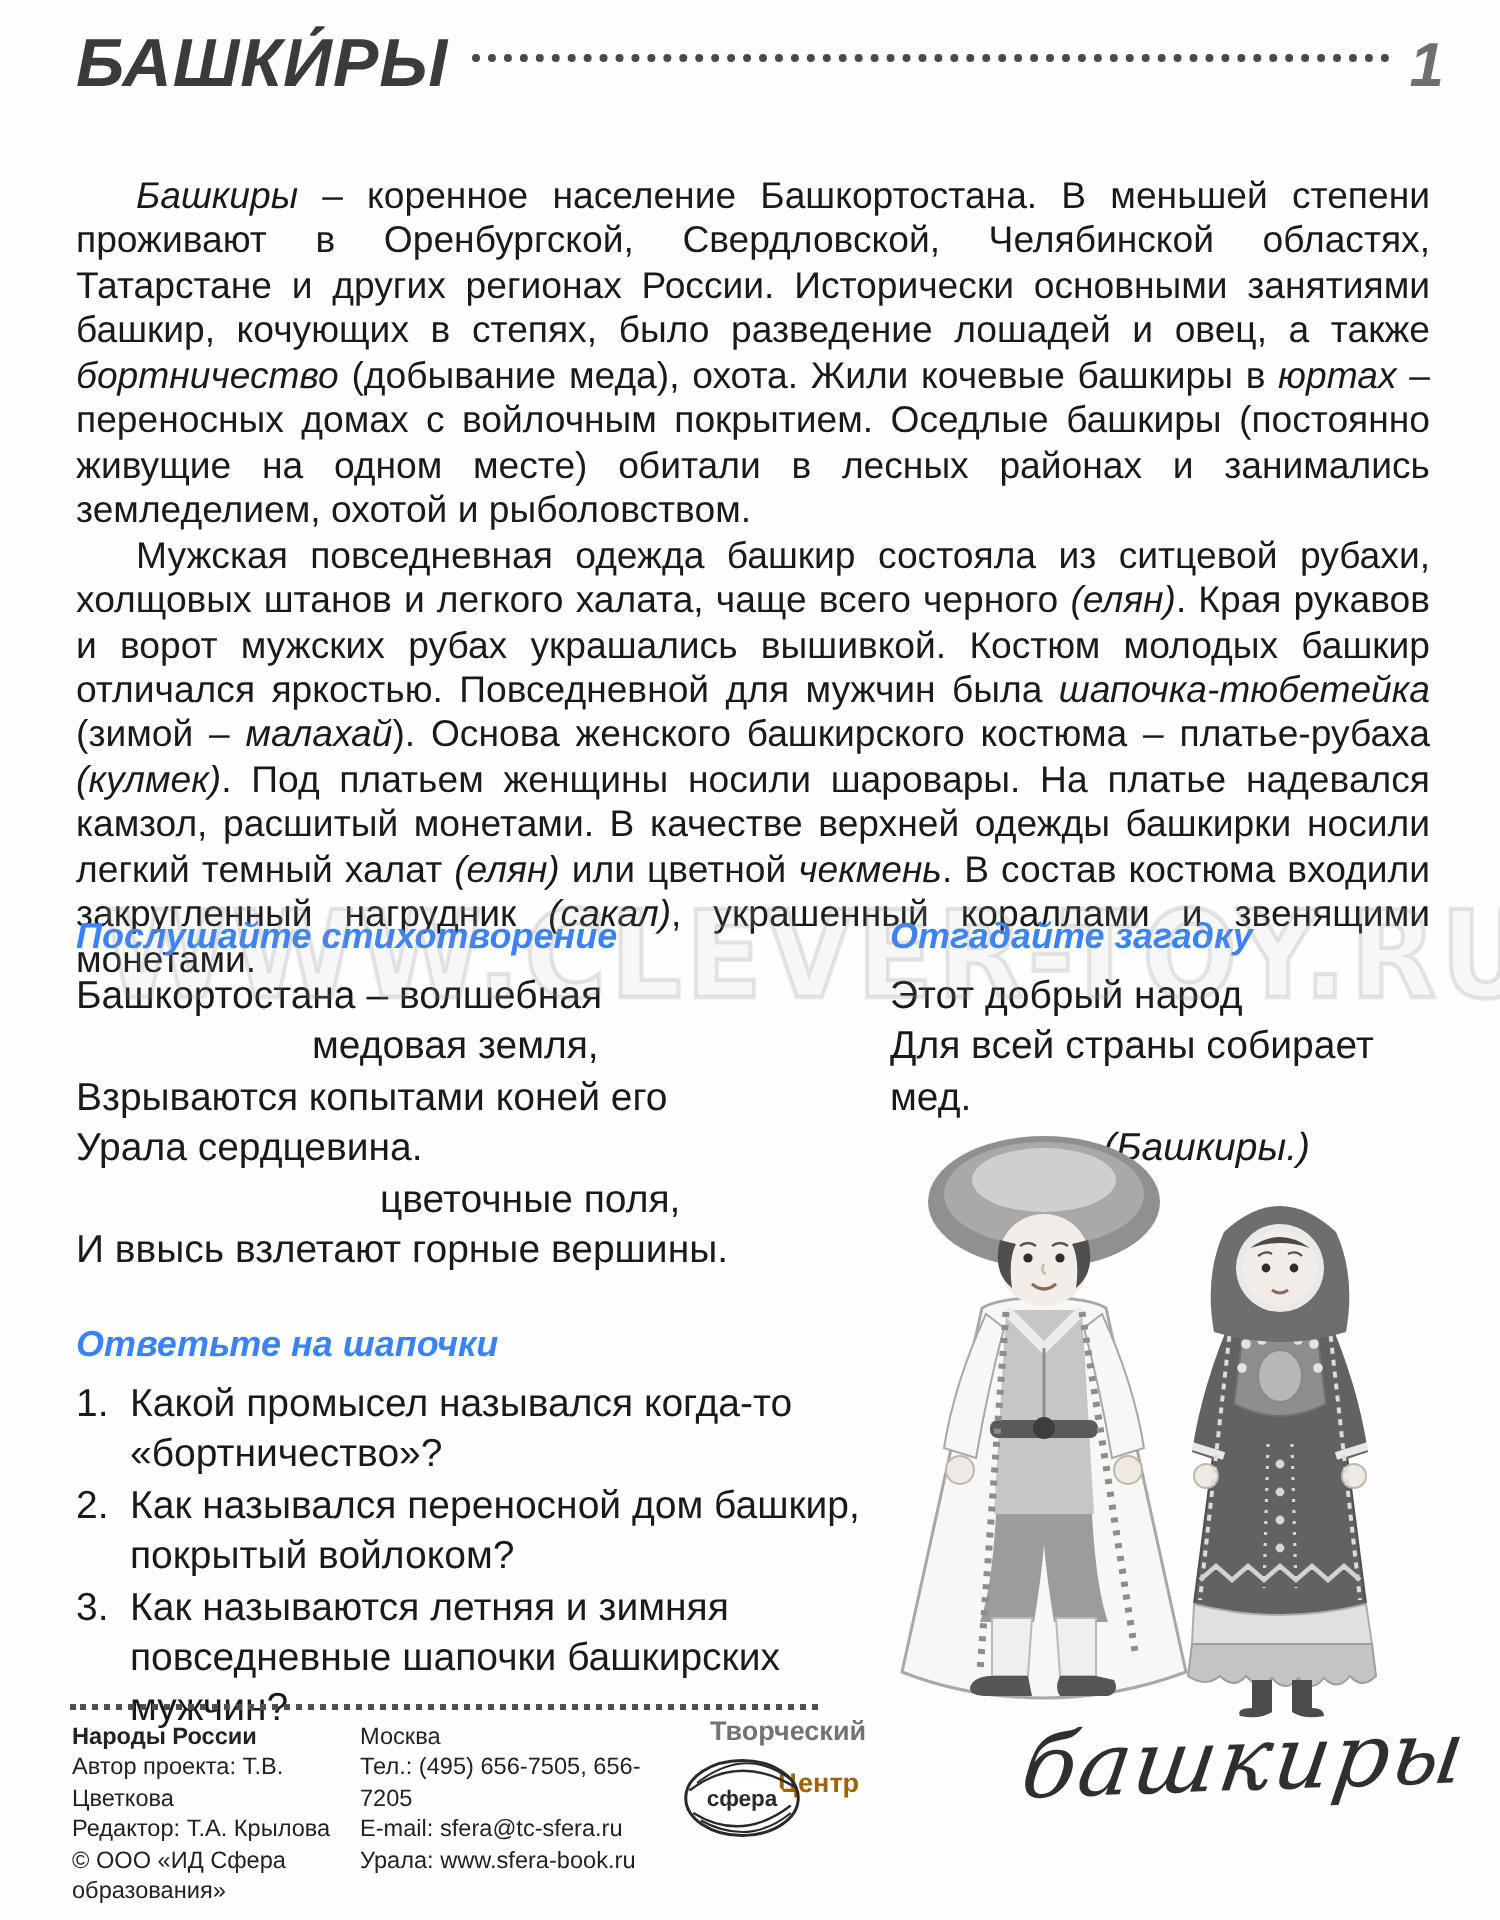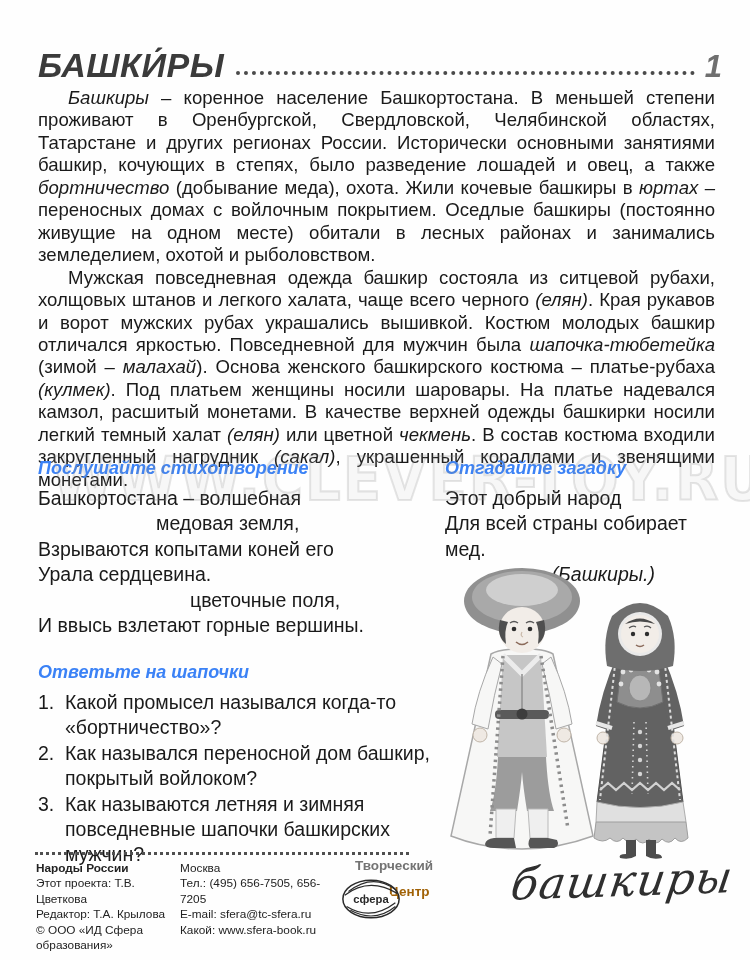--- a/index.html
+++ b/index.html
@@ -1,21 +1,21 @@
 <!DOCTYPE html>
 <html lang="ru"><head>
 <meta charset="utf-8">
 <style>
   html,body{margin:0;padding:0;background:#ffffff;}
   .page{
     position:relative;width:750px;height:960px;background:#fefefe;
     font-family:"Liberation Sans",sans-serif;color:#1a1a1a;overflow:hidden;
   }
   
-  .title-row{position:absolute;left:38px;top:48px;right:28px;display:flex;align-items:flex-end;}
+  .title-row{position:absolute;left:38px;top:15px;right:28px;display:flex;align-items:center;}
   .doc-title{font-style:italic;font-weight:700;font-size:34px;line-height:1;color:#3b3b3b;letter-spacing:.5px;white-space:nowrap;}
   .leader{flex:1;border-bottom:4px dotted #4a4a4a;margin:0 10px 7px 12px;height:0;}
   .page-num{font-style:italic;font-weight:700;font-size:31px;line-height:1;color:#6f6f6f;}
   
   .intro{position:absolute;left:38px;top:87px;width:677px;}
   .intro p{margin:0;font-size:18.6px;line-height:22.45px;text-align:justify;text-indent:30px;}
   .intro i{font-style:italic;}
   
   .watermark{
     position:absolute;left:52px;top:446px;z-index:6;pointer-events:none;white-space:nowrap;
@@ -185,30 +185,30 @@
         <path d="M214,73 q4,-2 7,1" stroke="#555" stroke-width="1.2" fill="none"></path>
         <path d="M206,91 q4,3 8,0" stroke="#8a6a5a" stroke-width="1.5" fill="none"></path>
       </g>
     </svg>
   </div>
 
   <div class="footer-dots"></div>
 
   <div class="f-col f-col1">
     <div class="f-bold">Народы России</div>
-    <div>Этот проекта: Т.В. Цветкова</div>
+    <div>Автор проекта: Т.В. Цветкова</div>
     <div>Редактор: Т.А. Крылова</div>
     <div>© ООО «ИД Сфера образования»</div>
   </div>
 
   <div class="f-col f-col2">
     <div>Москва</div>
     <div>Тел.: (495) 656-7505, 656-7205</div>
     <div>E-mail: sfera@tc-sfera.ru</div>
-    <div>Какой: www.sfera-book.ru</div>
+    <div>Урала: www.sfera-book.ru</div>
   </div>
 
   <div class="logo">
     <span class="logo-t1">Творческий</span>
     <span class="logo-t2">Центр</span>
     <svg width="60" height="42" viewBox="0 0 64 44">
       <ellipse cx="32" cy="22" rx="30" ry="20" fill="none" stroke="#2a2a2a" stroke-width="1.6"></ellipse>
       <path d="M6,30 Q32,46 58,26" fill="none" stroke="#2a2a2a" stroke-width="1.3"></path>
       <path d="M4,18 Q30,-2 60,16" fill="none" stroke="#2a2a2a" stroke-width="1.3"></path>
       <path d="M10,34 Q36,48 58,30" fill="none" stroke="#2a2a2a" stroke-width="1.1"></path>

